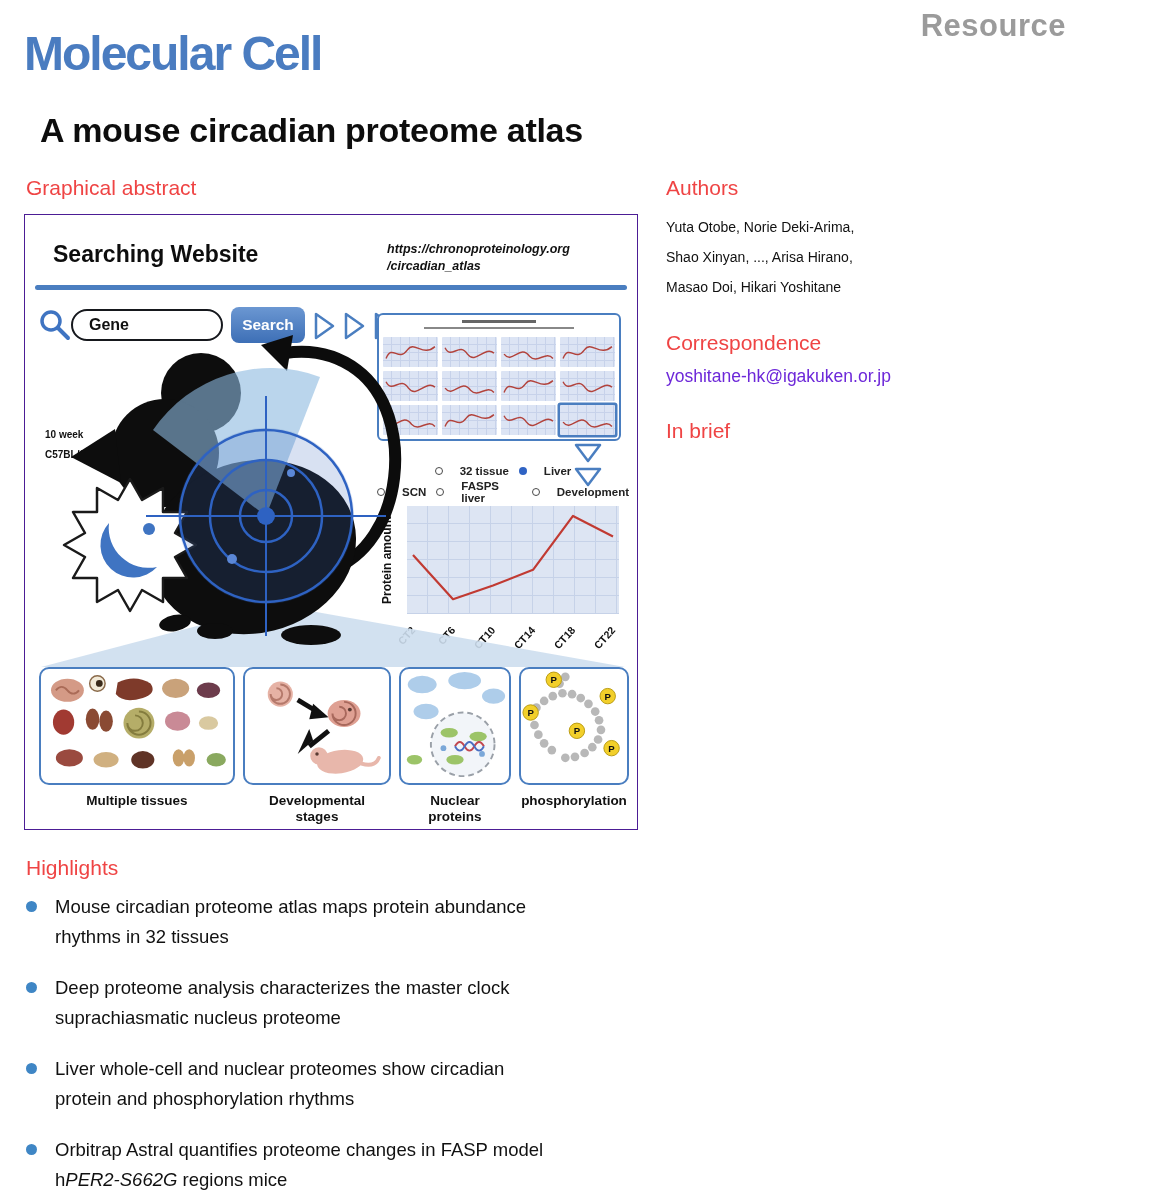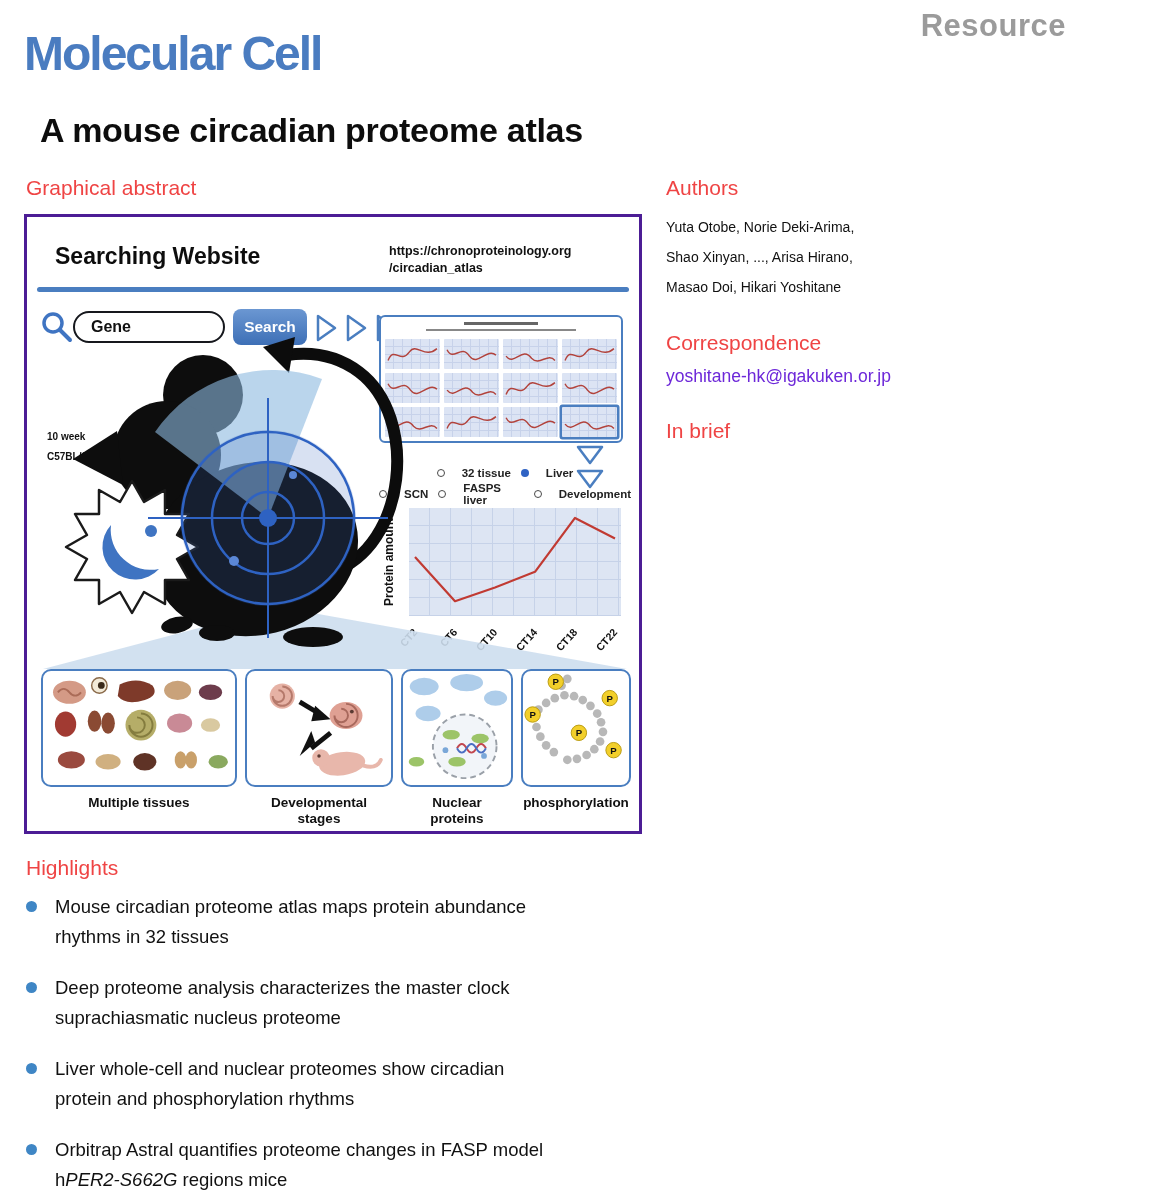--- a/index.html
+++ b/index.html
@@ -8,27 +8,27 @@
 
   .resource{position:absolute;top:8px;right:104px;font-size:31px;font-weight:bold;color:#9b9b9b;letter-spacing:.5px;}
   .logo{position:absolute;top:26px;left:24px;font-size:48px;font-weight:bold;color:#4a7cc0;letter-spacing:-2px;}
   .title{position:absolute;top:95px;left:24px;margin:16px;font-size:34px;font-weight:bold;color:#0d0d0d;letter-spacing:-.3px;}
 
   .blue-heading{font-size:21px;color:#ef4444;font-weight:normal;}
   .ga-heading{position:absolute;top:176px;left:26px;}
   .hl-heading{position:absolute;top:856px;left:26px;}
 
   
-  .ga-box{position:absolute;left:24px;top:214px;width:612px;height:614px;border:3px solid #4c1d95;background:#fff;}
+  .ga-box{position:absolute;left:24px;top:214px;width:612px;height:614px;border:1px solid #4c1d95;background:#fff;}
   .ga-box *{box-sizing:border-box;}
   .scene{position:absolute;inset:0;width:612px;height:614px;z-index:3;pointer-events:none;}
   .ctrl{position:absolute;z-index:2;}
 
   .ws-title{left:28px;top:26px;font-size:23px;font-weight:bold;color:#0d0d0d;}
-  .ws-url{left:362px;top:26px;font-size:12.5px;font-weight:bold;line-height:17px;white-space:pre-line;}
+  .ws-url{left:362px;top:26px;font-size:12.5px;font-weight:bold;line-height:17px;white-space:pre-line;font-style:italic;}
   .divider{left:10px;top:70px;width:592px;height:5px;background:#4a7ec0;border-radius:3px;}
 
   .mag{left:12px;top:92px;}
   .gene-input{left:46px;top:94px;width:152px;height:32px;border:2.5px solid #16181d;border-radius:16px;
               font-size:16px;font-weight:bold;line-height:27px;padding-left:16px;background:#fff;}
   .search-btn{left:206px;top:92px;width:74px;height:36px;border:none;border-radius:8px;cursor:pointer;
               background:linear-gradient(#6b97d2,#3d6fb6);color:#fff;font-size:15.5px;font-weight:bold;
               font-family:"Liberation Sans",sans-serif;}
   .play-tris{left:288px;top:96px;}
 

